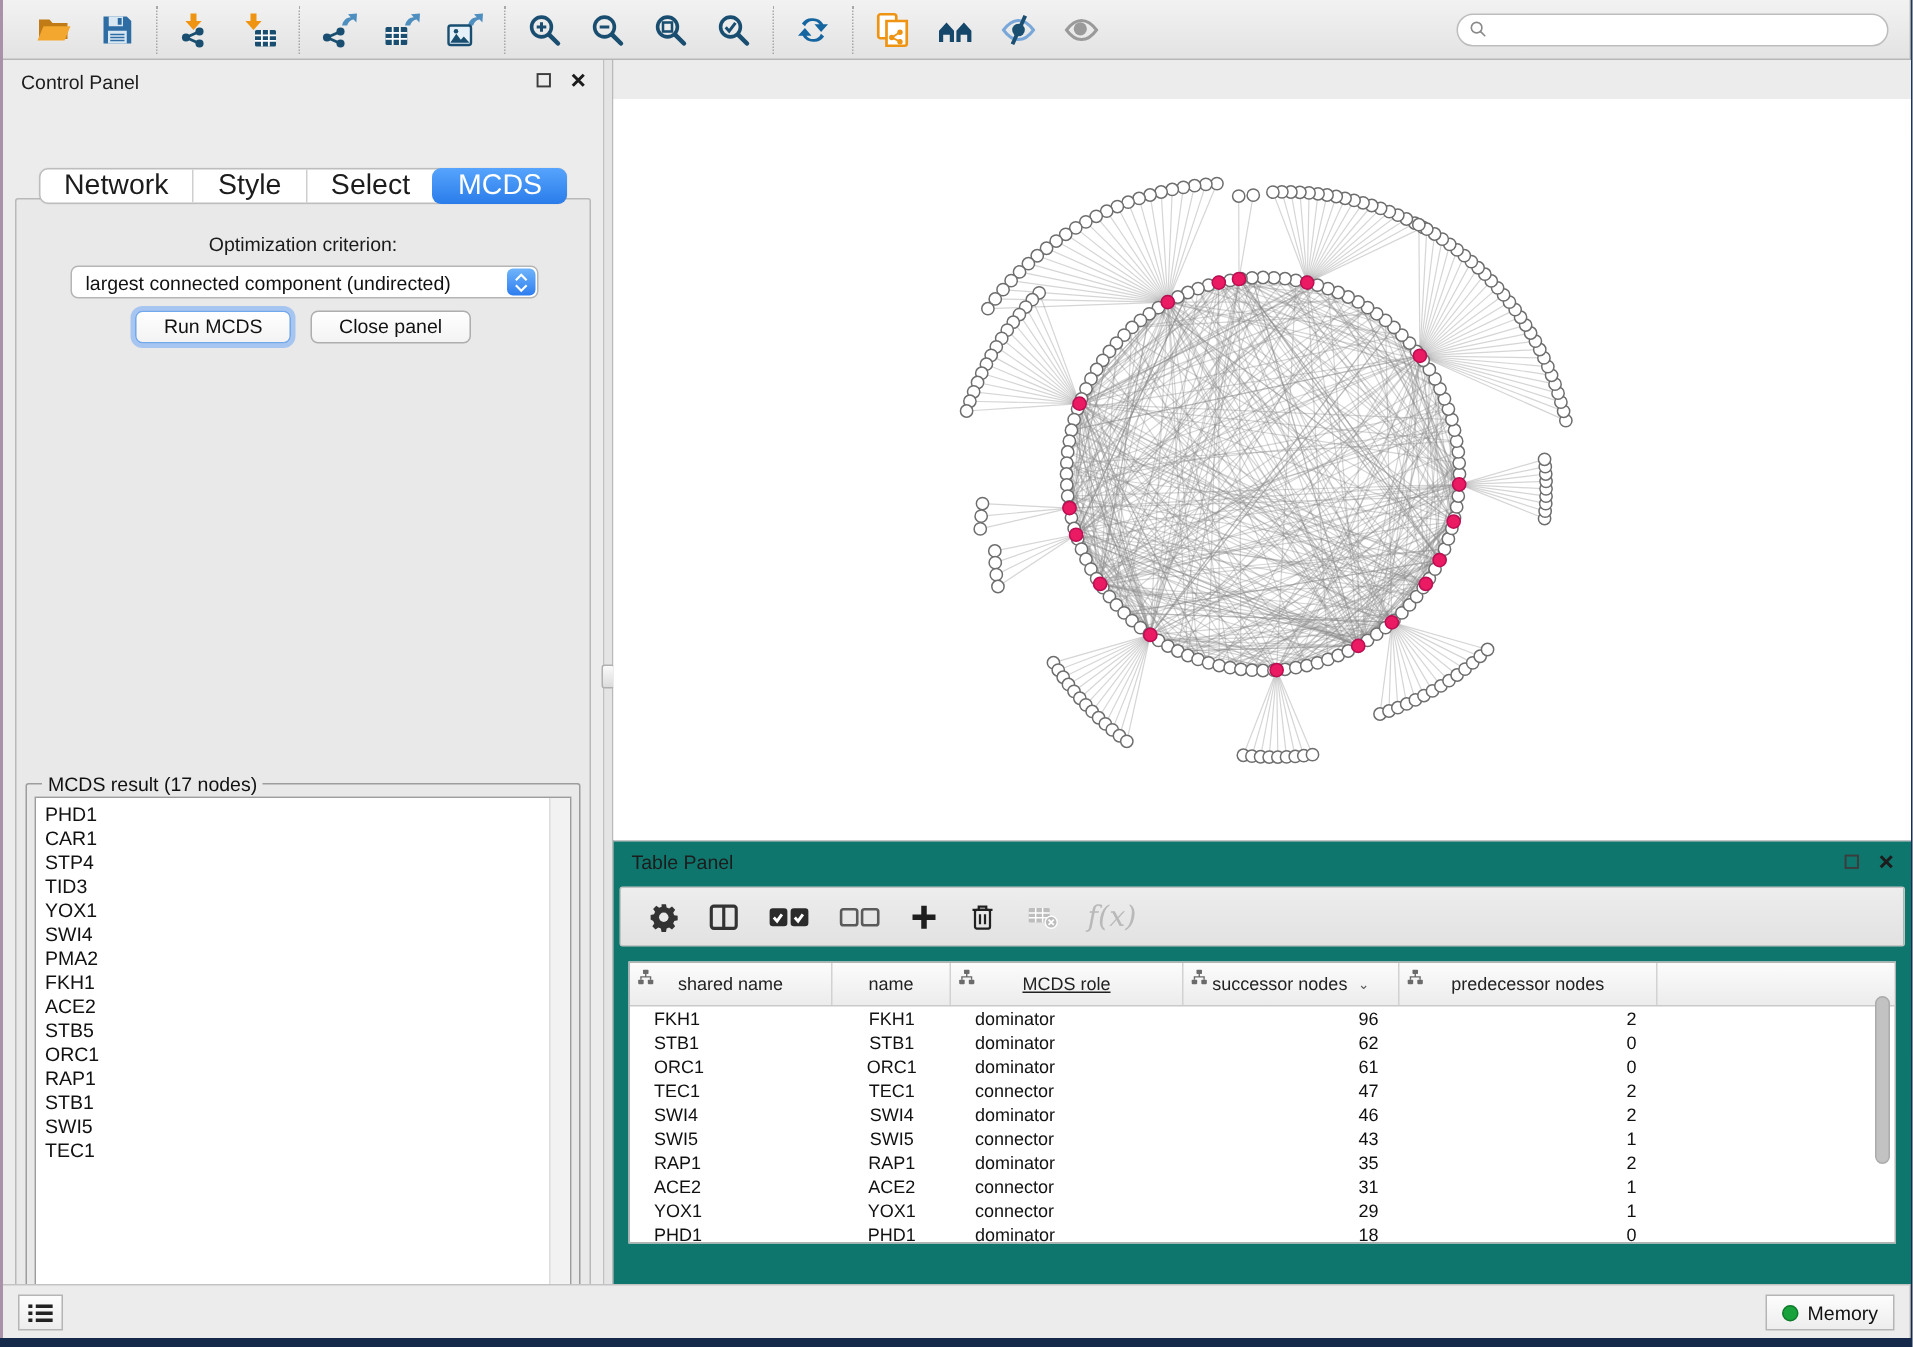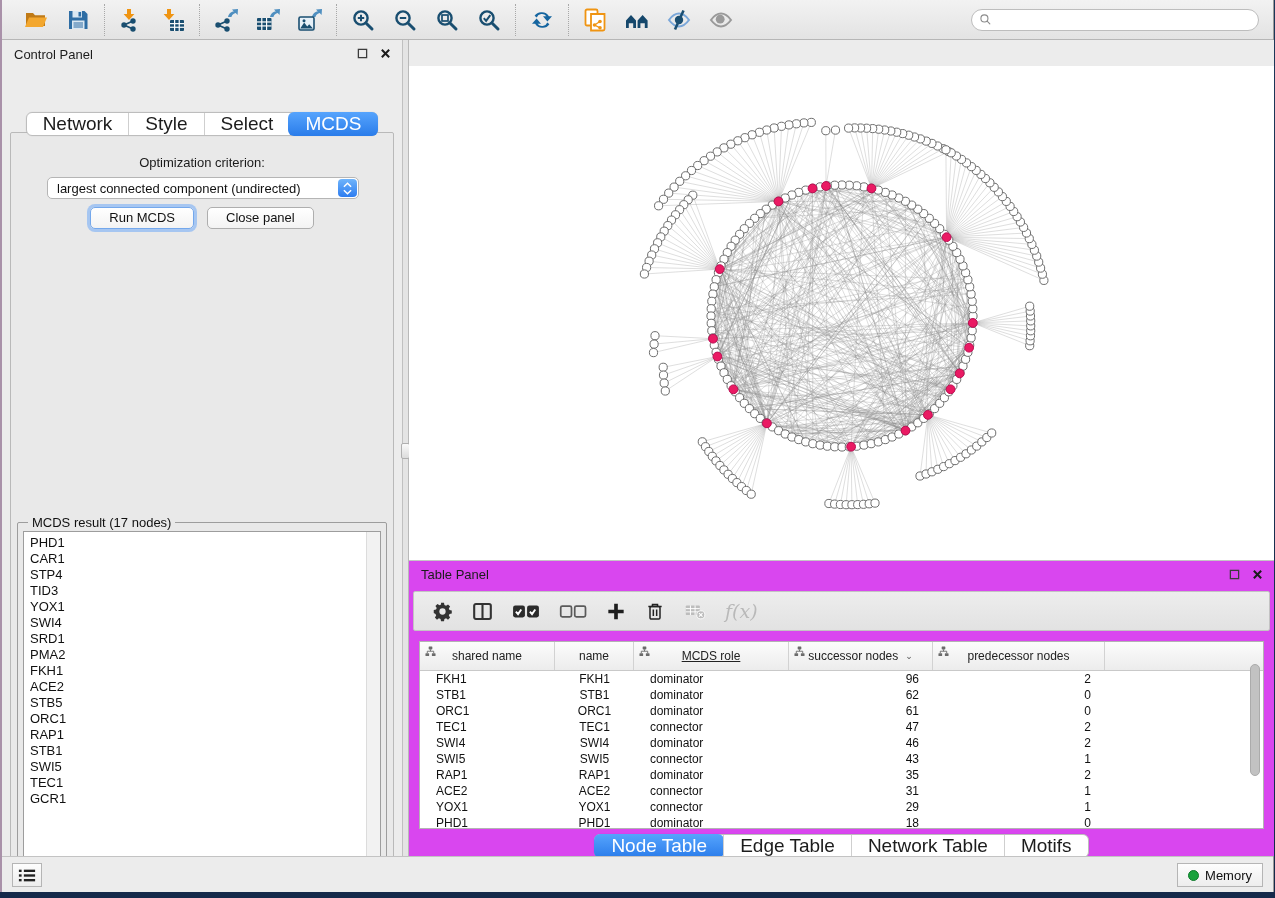--- a/index.html
+++ b/index.html
@@ -50,21 +50,21 @@
   
   .net-panel { position:absolute; left:407px; top:40px; width:865px; height:520px; background:#ececec; }
   .net-titlebar { position:absolute; left:0; top:4px; width:100%; height:22px; background:linear-gradient(#ececec,#d9d9d9); border-top:1px solid #c9c9c9; border-bottom:1px solid #b3b3b3; }
   .traffic { position:absolute; left:11px; top:5px; display:flex; gap:8px; }
   .traffic span { width:12px; height:12px; border-radius:50%; display:block; }
   .net-title { position:absolute; left:0; top:3px; width:100%; text-align:center; font-size:12.5px; font-weight:700; color:#222; }
   .net-canvas { position:absolute; left:0; top:26px; width:865px; height:494px; background:#fff; }
   .net-canvas svg { display:block; }
 
   
-  .table-panel { position:absolute; left:407px; top:560px; width:865px; height:296px; background:#d946ef; border-top:1px solid #c5c5c5; }
+  .table-panel { position:absolute; left:407px; top:560px; width:865px; height:296px; background:#0f766e; border-top:1px solid #c5c5c5; }
   .tp-titlebar { position:relative; height:26px; display:flex; align-items:center; padding:0 12px; font-size:13px; color:#1c1c1c; }
   .tp-toolbar { position:absolute; left:4px; top:30px; width:857px; height:40px; background:linear-gradient(#ededed,#e2e2e2); border:1px solid #c3c3c3; border-radius:2px; display:flex; align-items:center; gap:19px; padding:0 18px; }
   .tp-toolbar .tico { display:flex; align-items:center; justify-content:center; height:24px; }
   .tp-toolbar .tico svg { height:21px; }
   .fx-label { font-family:"DejaVu Serif", serif; font-style:italic; font-size:19px; color:#b9b9b9; }
   .table-wrap { position:absolute; left:10px; top:80px; width:845px; height:188px; background:#fff; border:1px solid #b3b3b3; overflow:hidden; }
   .thead { display:flex; height:29px; background:linear-gradient(#fcfcfc,#ececec); border-bottom:1px solid #c9c9c9; }
   .th { position:relative; border-right:1px solid #d2d2d2; font-size:12px; color:#222; display:flex; align-items:center; justify-content:center; gap:4px; }
   .th .tree-ico { position:absolute; left:5px; top:4px; }
   .th .sort-ch { font-size:9px; color:#555; margin-left:3px; }
@@ -309,31 +309,29 @@
       <div class="fieldset">
         <span class="legend">MCDS result (17 nodes)</span>
         <div class="result-list">
           <div class="result-items" id="mcds-items">
               <div>PHD1</div>
               <div>CAR1</div>
               <div>STP4</div>
               <div>TID3</div>
               <div>YOX1</div>
               <div>SWI4</div>
-              <div>SRD1</div>
               <div>PMA2</div>
               <div>FKH1</div>
               <div>ACE2</div>
               <div>STB5</div>
               <div>ORC1</div>
               <div>RAP1</div>
               <div>STB1</div>
               <div>SWI5</div>
               <div>TEC1</div>
-              <div>GCR1</div>
             </div>
           <div class="result-scroll"></div>
         </div>
       </div>
     </div>
   </div>
 
   <div class="splitter">
       <div class="grip"></div>
     </div>
@@ -1431,28 +1429,20 @@
             <div class="td" style="width: 79px; text-align: center; padding: 1px 4px 0px;">PHD1</div>
             <div class="td" style="width: 155px; text-align: left; padding: 1px 4px 0px 16px;">dominator</div>
             <div class="td" style="width: 144px; text-align: right; padding: 1px 14px 0px 4px;">18</div>
             <div class="td" style="width: 172px; text-align: right; padding: 1px 14px 0px 4px;">0</div>
           </div>
         </div>
       <div class="tbody-scroll">
           <div class="thumb"></div>
         </div>
     </div>
-    <div class="tp-tabs-row">
-        <div class="tab-group" id="tp-tabs">
-          <div class="tab-item active">Node Table</div>
-          <div class="tab-item">Edge Table</div>
-          <div class="tab-item">Network Table</div>
-          <div class="tab-item">Motifs</div>
-        </div>
-      </div>
   </div>
 
   <div class="status-bar">
     <div class="list-btn">
       <svg viewBox="0 0 20 16" width="18" height="15">
           <g fill="#222">
             <rect x="1" y="1.5" width="3" height="2.6"></rect>
             <rect x="6.5" y="1.5" width="12.5" height="2.6"></rect>
             <rect x="1" y="6.7" width="3" height="2.6"></rect>
             <rect x="6.5" y="6.7" width="12.5" height="2.6"></rect>

